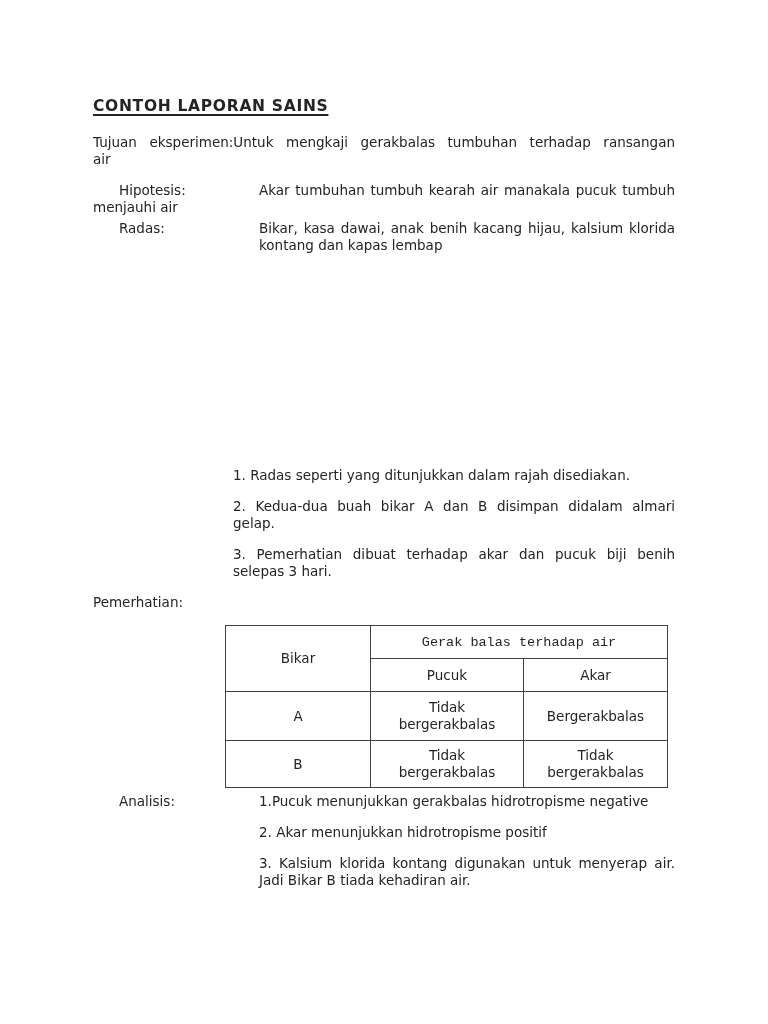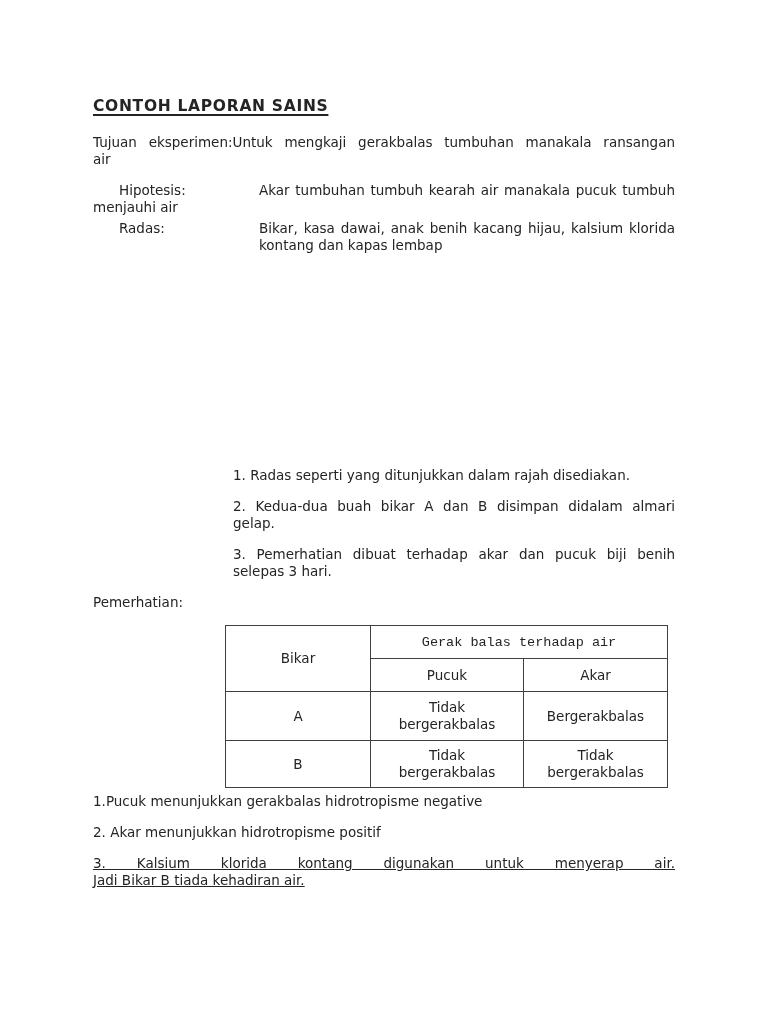--- a/index.html
+++ b/index.html
@@ -40,21 +40,21 @@
   .label-col { width: 140px; flex: 0 0 140px; margin-left: 26px; }
   .content-col { flex: 1 1 auto; width: 442px; }
 
   .just { text-align: justify; text-align-last: justify; }
   .line { white-space: nowrap; }
   .wrapline { white-space: normal; }
 
   .steps .step { margin-bottom: 14px; }
   .steps .step:last-child { margin-bottom: 0; }
   .items .item { margin-bottom: 14px; }
-  .items .item:last-child { margin-bottom: 0; text-decoration: underline; }
+  .items .item:last-child { margin-bottom: 0; }
 
   table.obs {
     position: absolute;
     left: 225px;
     top: 625px;
     border-collapse: collapse;
     table-layout: fixed;
     width: 442px;
     font-size: 13.5px;
     line-height: 17px;
@@ -73,21 +73,21 @@
   td.r-b { height: 42px; }
 </style>
 </head>
 <body>
 
 <div class="page">
 
   <div class="abs doc-title">CONTOH LAPORAN SAINS</div>
 
   <div class="abs block" style="top:134px;">
-    <div class="just">Tujuan eksperimen:Untuk mengkaji gerakbalas tumbuhan manakala ransangan</div>
+    <div class="just">Tujuan eksperimen:Untuk mengkaji gerakbalas tumbuhan terhadap ransangan</div>
     <div class="line">air</div>
   </div>
 
   <div class="abs block" style="top:182px;">
     <div class="row">
       <div class="label-col">Hipotesis:</div>
       <div class="content-col just">Akar tumbuhan tumbuh kearah air manakala pucuk tumbuh</div>
     </div>
     <div class="line">menjauhi air</div>
   </div>
@@ -141,20 +141,21 @@
       </tr>
       <tr>
         <td class="r-b">B</td>
         <td class="r-b wrapline">Tidak bergerakbalas</td>
         <td class="r-b wrapline">Tidak bergerakbalas</td>
       </tr>
     </tbody>
   </table>
 
   <div class="abs block row" style="top:793px;">
+    <div class="label-col">Analisis:</div>
     <div class="content-col items">
       <div class="item">
         <div class="line">1.Pucuk menunjukkan gerakbalas hidrotropisme negative</div>
       </div>
       <div class="item">
         <div class="line">2. Akar menunjukkan hidrotropisme positif</div>
       </div>
       <div class="item">
         <div class="just">3. Kalsium klorida kontang digunakan untuk menyerap air.</div>
         <div class="line">Jadi Bikar B tiada kehadiran air.</div>

